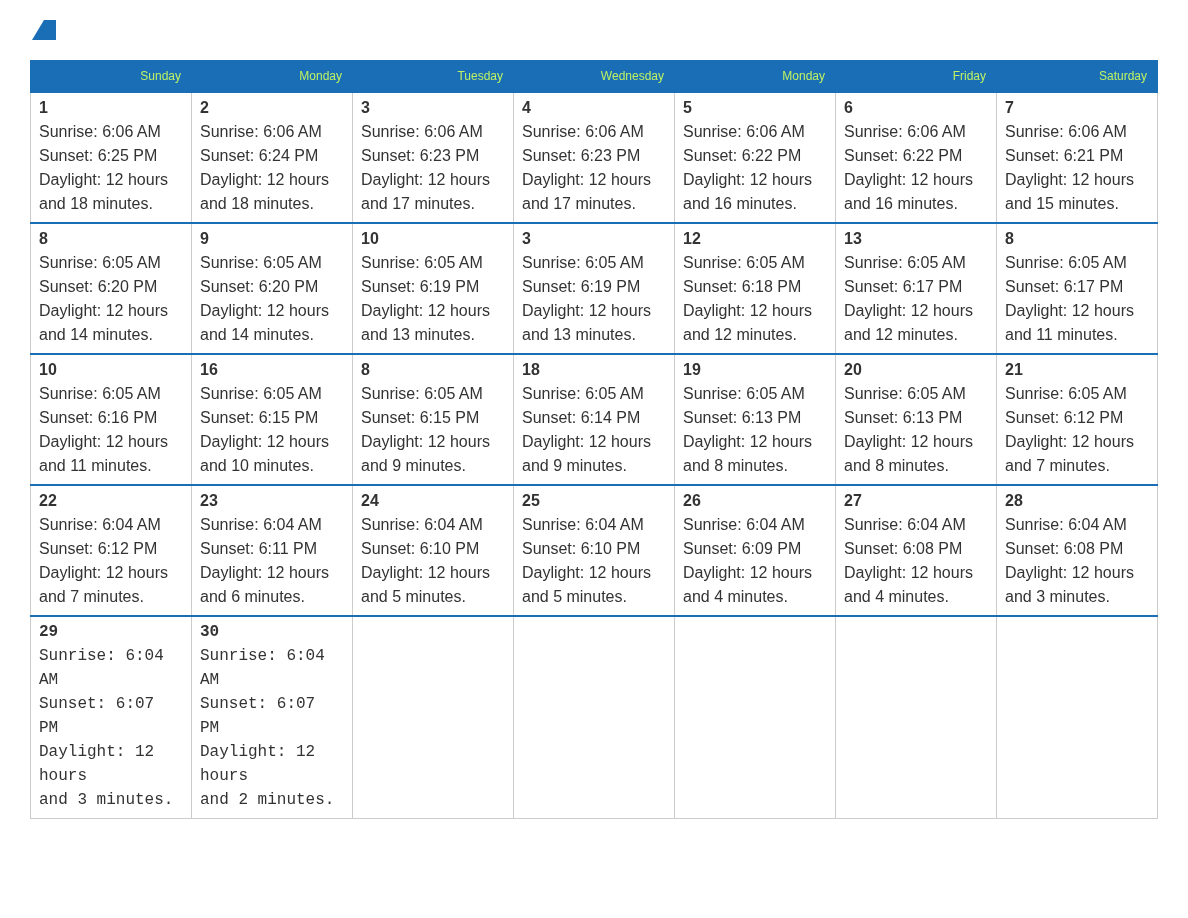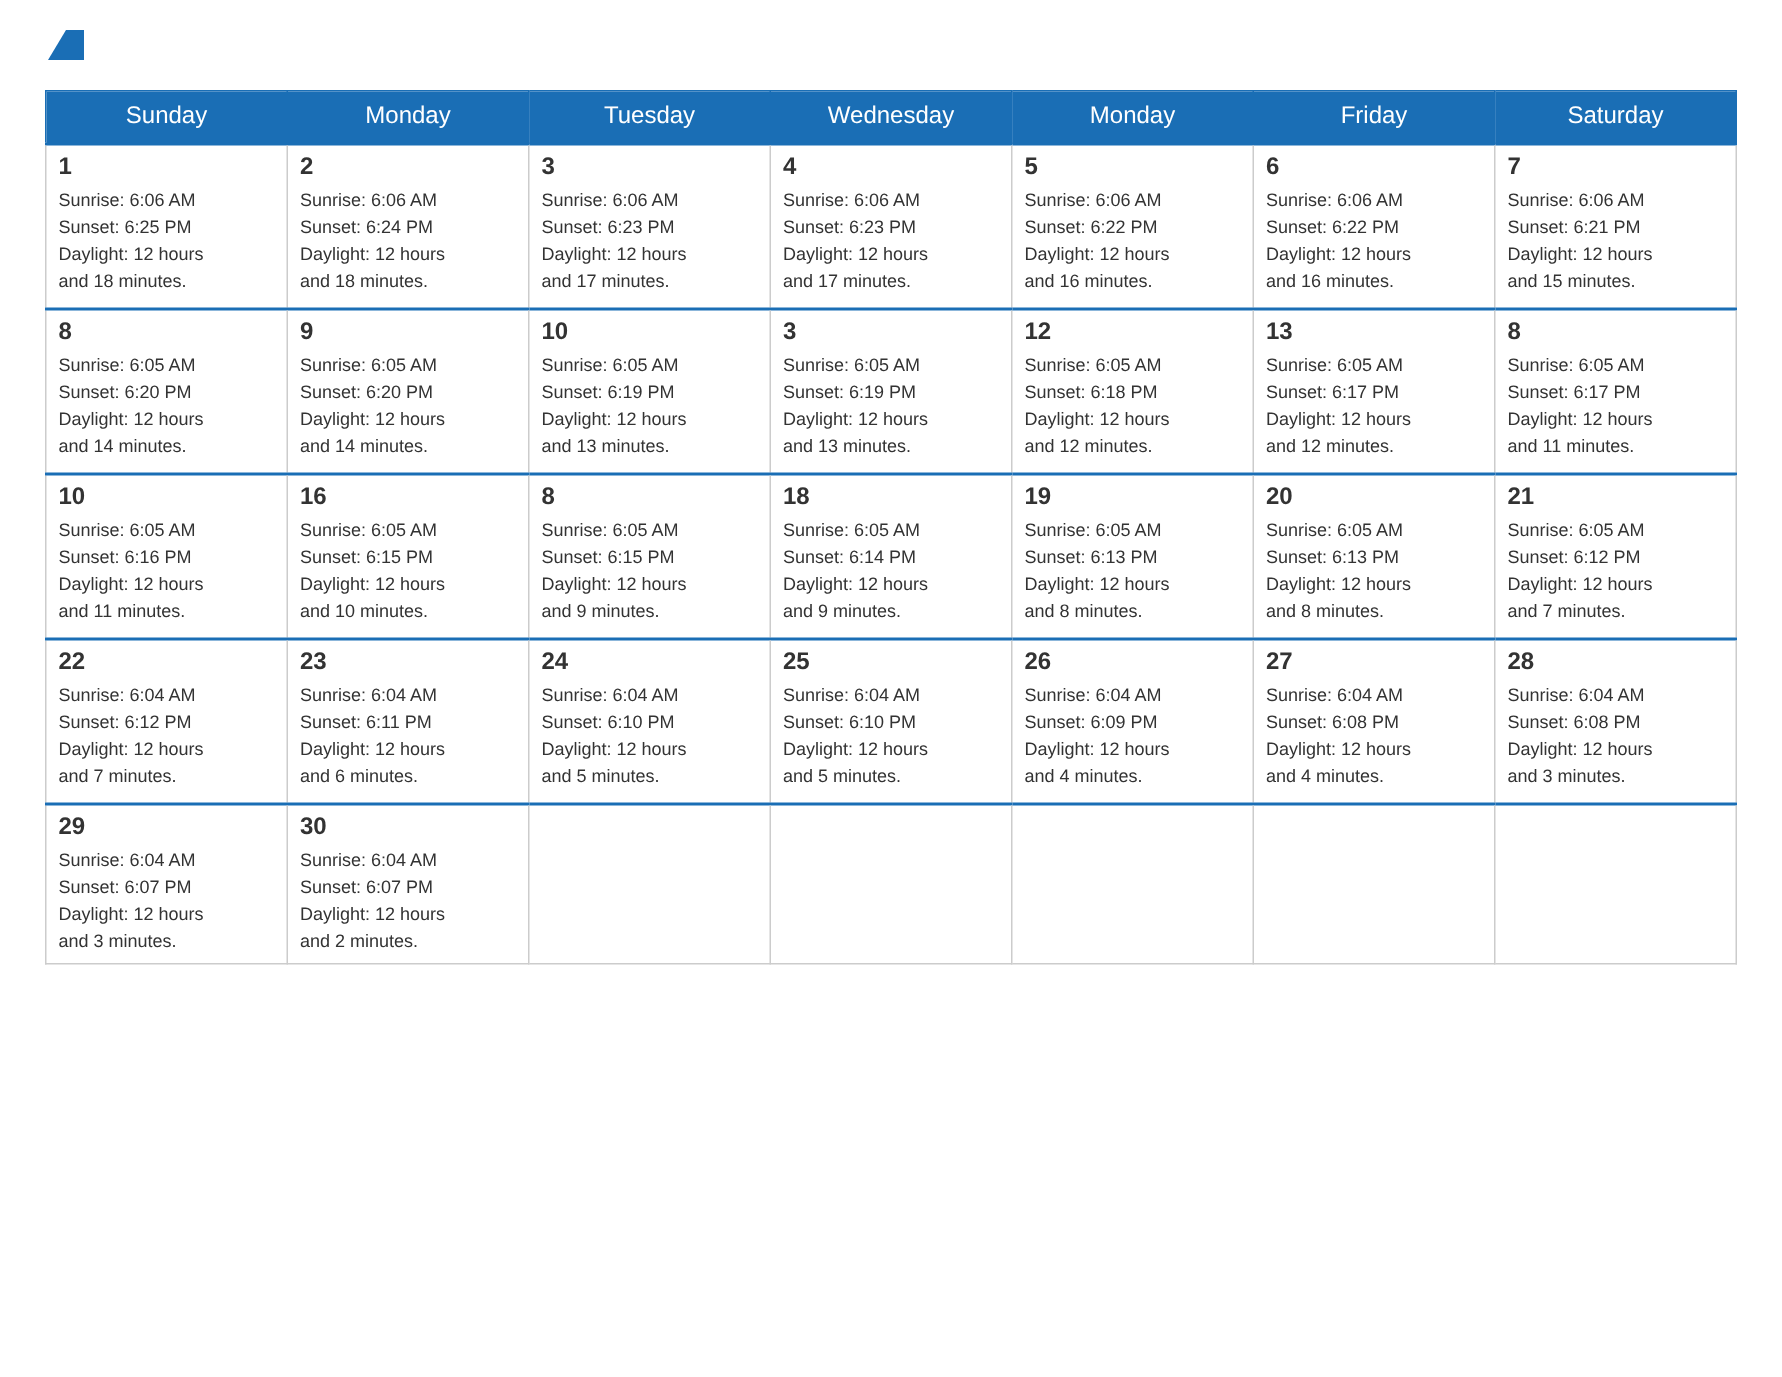--- a/index.html
+++ b/index.html
@@ -58,53 +58,54 @@
       color: #555;
       margin-top: 4px;
     }
     table {
       width: 100%;
       border-collapse: collapse;
       table-layout: fixed;
     }
     thead tr th {
       background-color: #1a6eb5;
-      color: #ffffff;
+      color: #bef264;
       padding: 8px 10px;
-      text-align: center;
-      font-size: 16px;
+      text-align: right;
+      font-size: 12px;
       font-weight: normal;
       border: 1px solid #1a6eb5;
     }
     tbody tr td {
       border: 1px solid #ccc;
       border-top: 2px solid #1a6eb5;
       vertical-align: top;
       padding: 6px 8px;
       font-size: 12.5px;
       color: #333;
       height: 110px;
     }
     .day-number {
       font-size: 16px;
       font-weight: bold;
       color: #333;
       display: block;
       margin-bottom: 3px;
     }
     .day-info {
-      font-size: 12px;
+      font-size: 16px;
       color: #333;
       line-height: 1.5;
     }
     tbody tr td:empty {
       border-top: 2px solid #1a6eb5;
     }
     .last-row td {
       height: 90px;
+      font-family: Liberation Mono, monospace;
     }
   </style>
 </head>
 <body>
 
 <div class="header-area">
   <div class="logo-area">
     <div class="logo-text">
       <span class="logo-general"></span>
       <span class="logo-triangle"></span>

